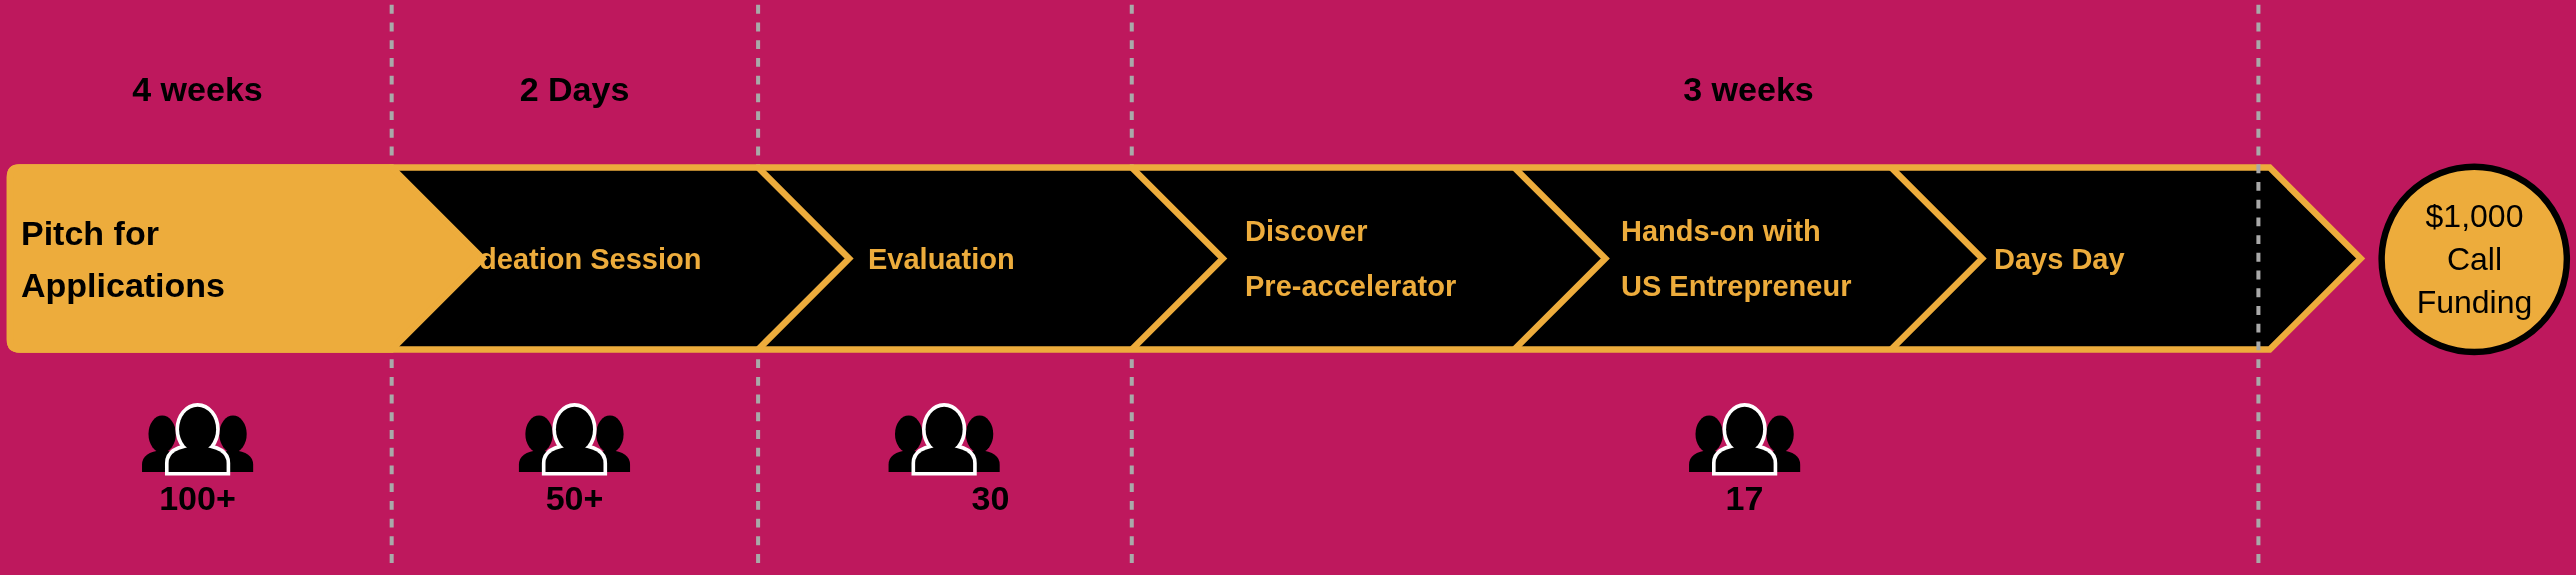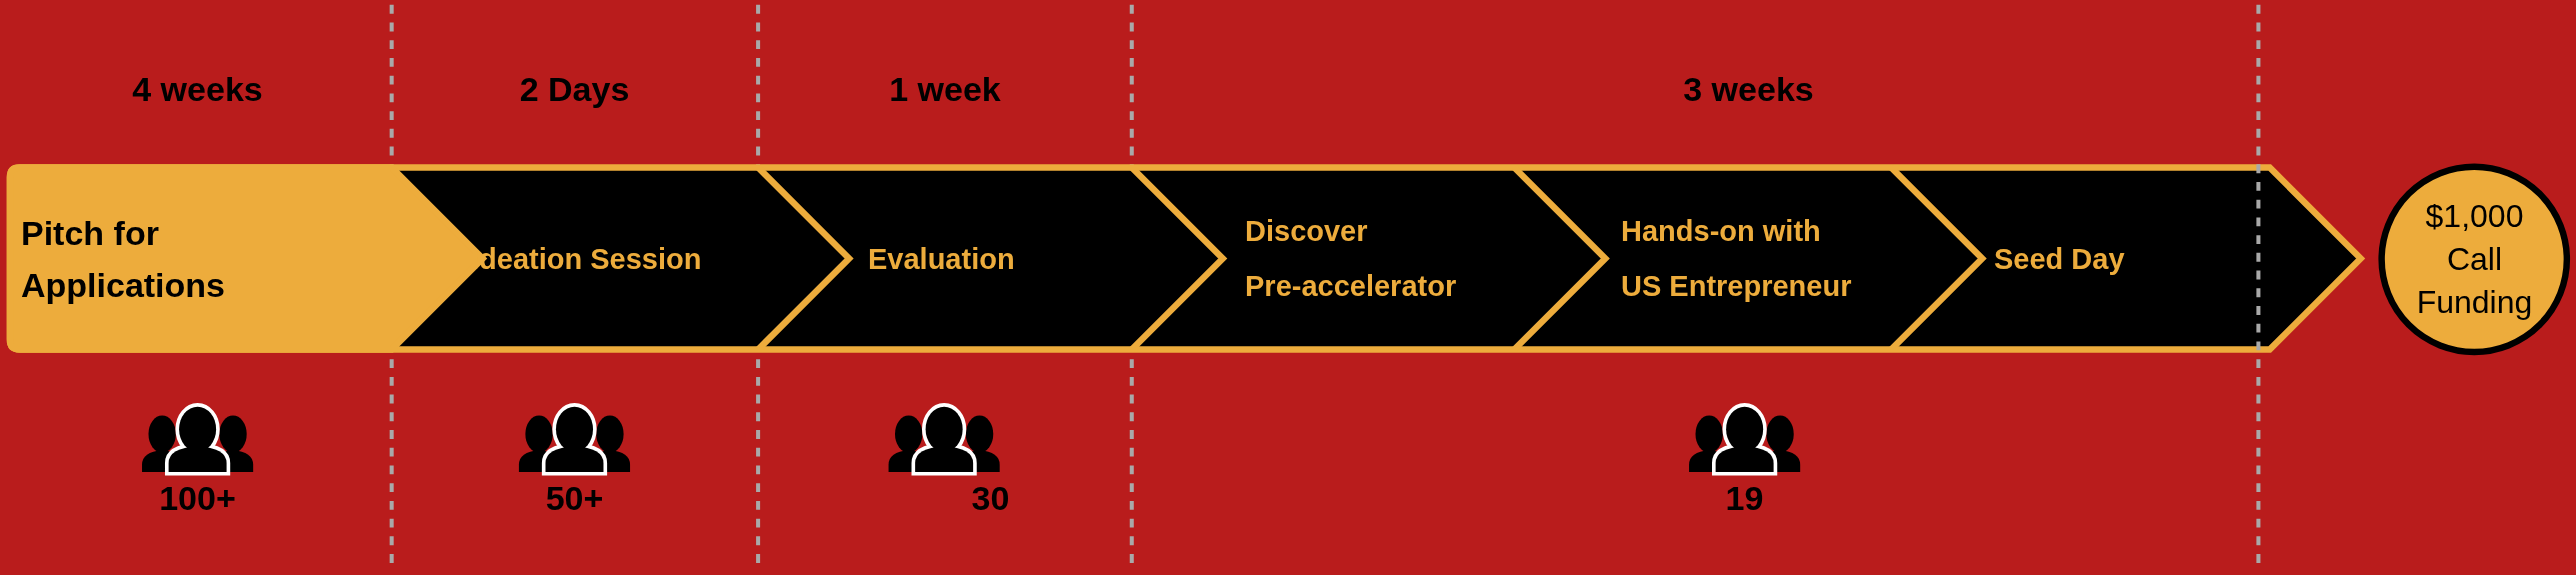--- a/index.html
+++ b/index.html
@@ -4,21 +4,21 @@
 <style>
   html, body {
     margin: 0;
     padding: 0;
     background: #ffffff;
   }
   .canvas {
     position: relative;
     width: 2576px;
     height: 575px;
-    background: #b91c1c;
+    background: #be185d;
     overflow: hidden;
     font-family: "Liberation Sans", "DejaVu Sans", sans-serif;
   }
   .layer {
     position: absolute;
     left: 0;
     top: 0;
   }
   .txt {
     position: absolute;
@@ -130,21 +130,20 @@
     <use href="#ppl" x="170" y="506" fill="#000000"></use>
     <use href="#ppl" x="638" y="506" fill="#000000"></use>
     <use href="#ppl" x="1097" y="506" fill="#000000"></use>
     <use href="#ppl" x="2091" y="506" fill="#000000"></use>
 
     <circle cx="3072" cy="322" r="115" fill="#EDAC3C" stroke="#000000" stroke-width="8"></circle>
   </svg>
 
   <div class="txt duration d1">4 weeks</div>
   <div class="txt duration d2">2 Days</div>
-  <div class="txt duration d3">1 week</div>
   <div class="txt duration d4">3 weeks</div>
 
   <div class="txt stage-label s1">
     <span>Pitch for</span>
     <span>Applications</span>
   </div>
   <div class="txt stage-label s2">
     <span>Ideation Session</span>
   </div>
   <div class="txt stage-label s3">
@@ -152,27 +151,27 @@
   </div>
   <div class="txt stage-label s4">
     <span>Discover</span>
     <span>Pre-accelerator</span>
   </div>
   <div class="txt stage-label s5">
     <span>Hands-on with</span>
     <span>US Entrepreneur</span>
   </div>
   <div class="txt stage-label s6">
-    <span>Seed Day</span>
+    <span>Days Day</span>
   </div>
 
   <div class="txt count c1">100+</div>
   <div class="txt count c2">50+</div>
   <div class="txt count c3">30</div>
-  <div class="txt count c4">19</div>
+  <div class="txt count c4">17</div>
 
   <div class="outcome-text">
     <span>$1,000</span>
     <span>Call</span>
     <span>Funding</span>
   </div>
 
 </div>
 
 

